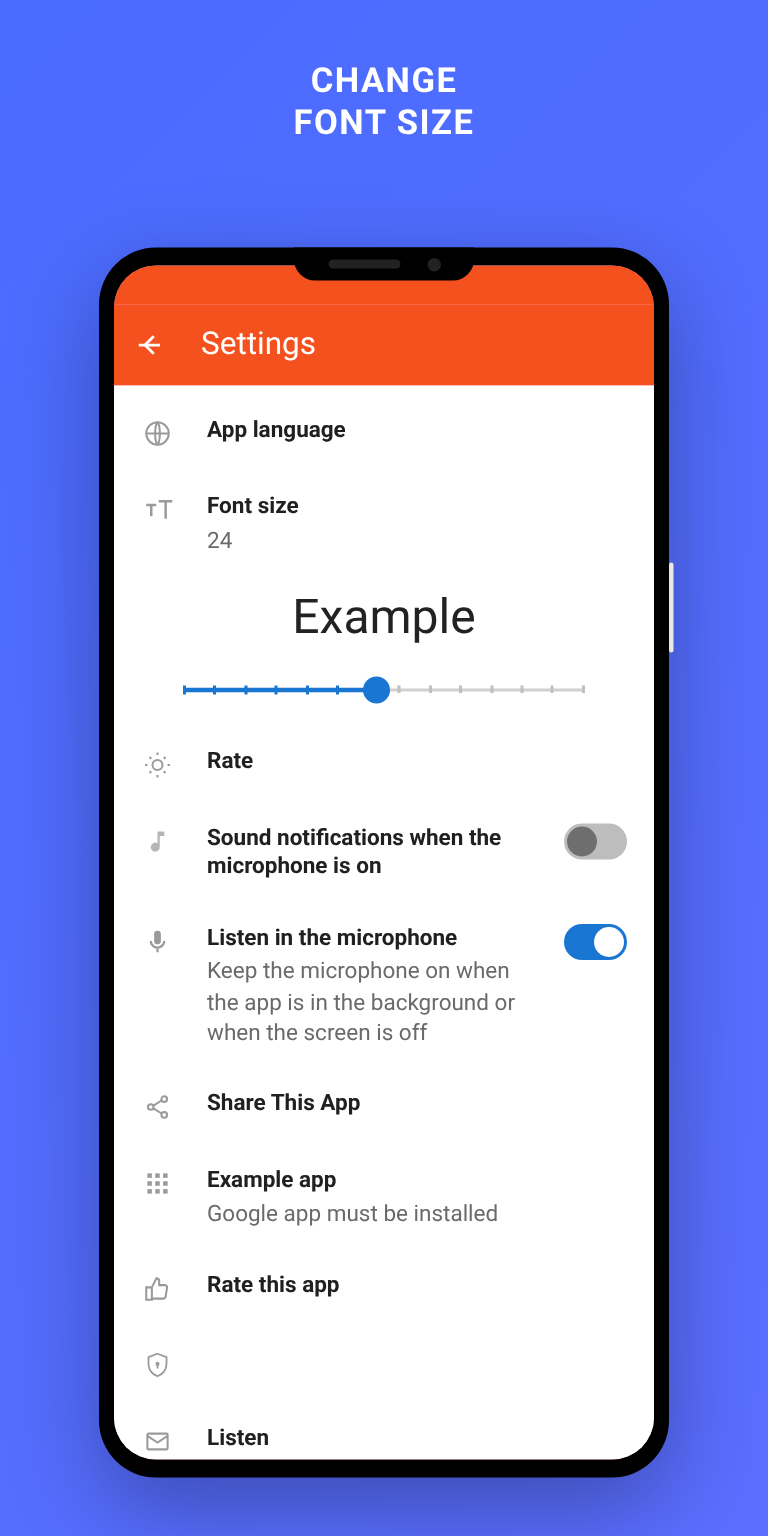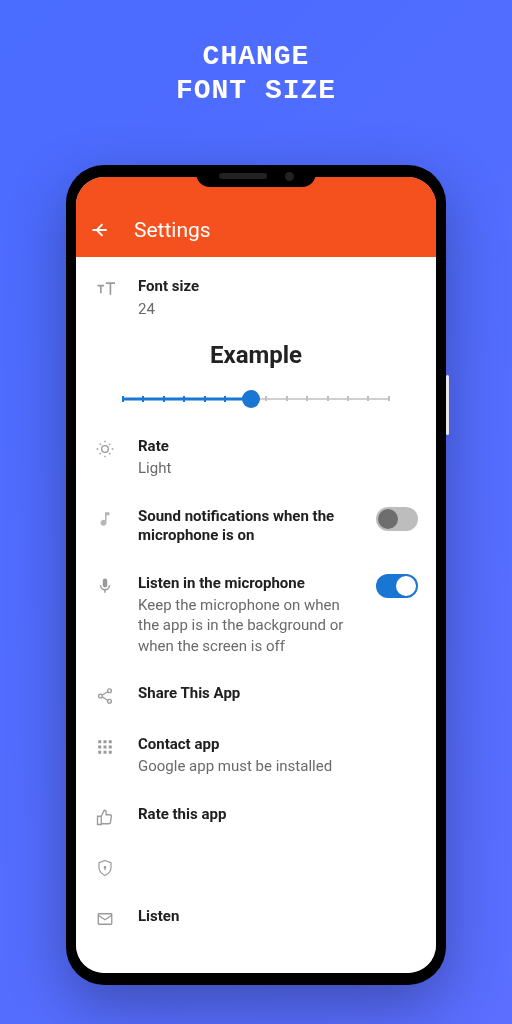--- a/index.html
+++ b/index.html
@@ -8,25 +8,24 @@
     background: linear-gradient(135deg, #4a6cff 0%, #5b6eff 100%);
     width: 512px;
     height: 1024px;
     overflow: hidden;
     position: relative;
   }
   .promo-title {
     text-align: center;
     color: #fff;
     font-weight: 700;
-    font-size: 28px;
+    font-size: 23px;
     line-height: 1.2;
     letter-spacing: 1px;
     padding-top: 40px;
-    font-family: Liberation Mono, monospace;
   }
   .phone-frame {
     position: absolute;
     left: 50%;
     transform: translateX(-50%);
     top: 165px;
     width: 380px;
     height: 820px;
     background: #000;
     border-radius: 38px;
@@ -97,23 +96,23 @@
   }
   .row .texts { flex: 1; min-width:0; }
   .row .title { font-size: 15px; font-weight: 700; color: #202020; line-height:1.3; }
   .row .sub { font-size: 15px; color: #6a6a6a; margin-top: 2px; line-height:1.35;}
   .row .trailing { flex-shrink:0; margin-left:6px; }
   .example-block {
     text-align: center;
     padding: 8px 0 4px;
   }
   .example-text {
-    font-size: 24px;
+    font-size: 32px;
     color: #222;
-    font-weight: 700;
+    font-weight: 400;
   }
   .slider-wrap {
     padding: 16px 46px 14px;
   }
   .slider {
     position: relative;
     height: 20px;
   }
   .slider-track-bg {
     position: absolute; top: 50%; left: 0; right: 0;
@@ -171,20 +170,31 @@
         <svg width="20" height="20" viewBox="0 0 24 24" fill="none" stroke="#fff" stroke-width="2.2">
           <path d="M15 5l-7 7 7 7"></path>
             <path d="M3 12h17"></path>
         </svg>
       </div>
       <div class="app-bar-title">Settings</div>
     </div>
 
     <div class="content">
 
+      <div class="row">
+        <div class="icon-slot">
+          <svg width="20" height="20" viewBox="0 0 24 24" fill="none" stroke="#9a9a9a" stroke-width="1.6">
+              <circle cx="12" cy="12" r="9"></circle>
+              <path d="M3 12h18M12 3c2.5 3 2.5 15 0 18M12 3c-2.5 3-2.5 15 0 18"></path>
+            </svg>
+        </div>
+        <div class="texts">
+            <div class="title">App language</div>
+          </div>
+      </div>
 
       <div class="row">
         <div class="icon-slot">
           <svg width="20" height="20" viewBox="0 0 24 24" fill="#9a9a9a">
               <path d="M3 7h8v2H8v8H6V9H3V7zm10-3h11v2h-4.5v13h-2V6H13V4z"></path>
             </svg>
         </div>
         <div class="texts">
           <div class="title">Font size</div>
           <div class="sub">24</div>
@@ -221,21 +231,20 @@
 
       <div class="row">
         <div class="icon-slot">
           <svg width="20" height="20" viewBox="0 0 24 24" fill="none" stroke="#9a9a9a" stroke-width="1.6">
               <circle cx="12" cy="12" r="4"></circle>
               <path d="M12 2v2M12 20v2M4 12H2M22 12h-2M5.6 5.6l1.4 1.4M17 17l1.4 1.4M17 7l1.4-1.4M5.6 18.4L7 17"></path>
             </svg>
         </div>
         <div class="texts">
           <div class="title">Rate</div>
-          <div class="sub">Light</div>
         </div>
       </div>
 
       <div class="row">
         <div class="icon-slot">
           <svg width="18" height="18" viewBox="0 0 24 24" fill="#b5b5b5">
               <path d="M12 3v10.55A4 4 0 1 0 14 17V7h4V3h-6z"></path>
             </svg>
         </div>
         <div class="texts">
@@ -288,21 +297,21 @@
               <rect x="17" y="3" width="4" height="4"></rect>
               <rect x="3" y="10" width="4" height="4"></rect>
               <rect x="10" y="10" width="4" height="4"></rect>
               <rect x="17" y="10" width="4" height="4"></rect>
               <rect x="3" y="17" width="4" height="4"></rect>
               <rect x="10" y="17" width="4" height="4"></rect>
               <rect x="17" y="17" width="4" height="4"></rect>
             </svg>
         </div>
         <div class="texts">
-          <div class="title">Contact app</div>
+          <div class="title">Example app</div>
           <div class="sub">Google app must be installed</div>
         </div>
       </div>
 
       <div class="row">
         <div class="icon-slot">
           <svg width="18" height="18" viewBox="0 0 24 24" fill="none" stroke="#9a9a9a" stroke-width="1.8">
               <path d="M7 22V11M7 11l4-8c1.5 0 2.5 1 2.5 2.5V9h5a2 2 0 0 1 2 2.3l-1.3 8a2 2 0 0 1-2 1.7H7zM2 11h5v11H2z"></path>
             </svg>
         </div>

